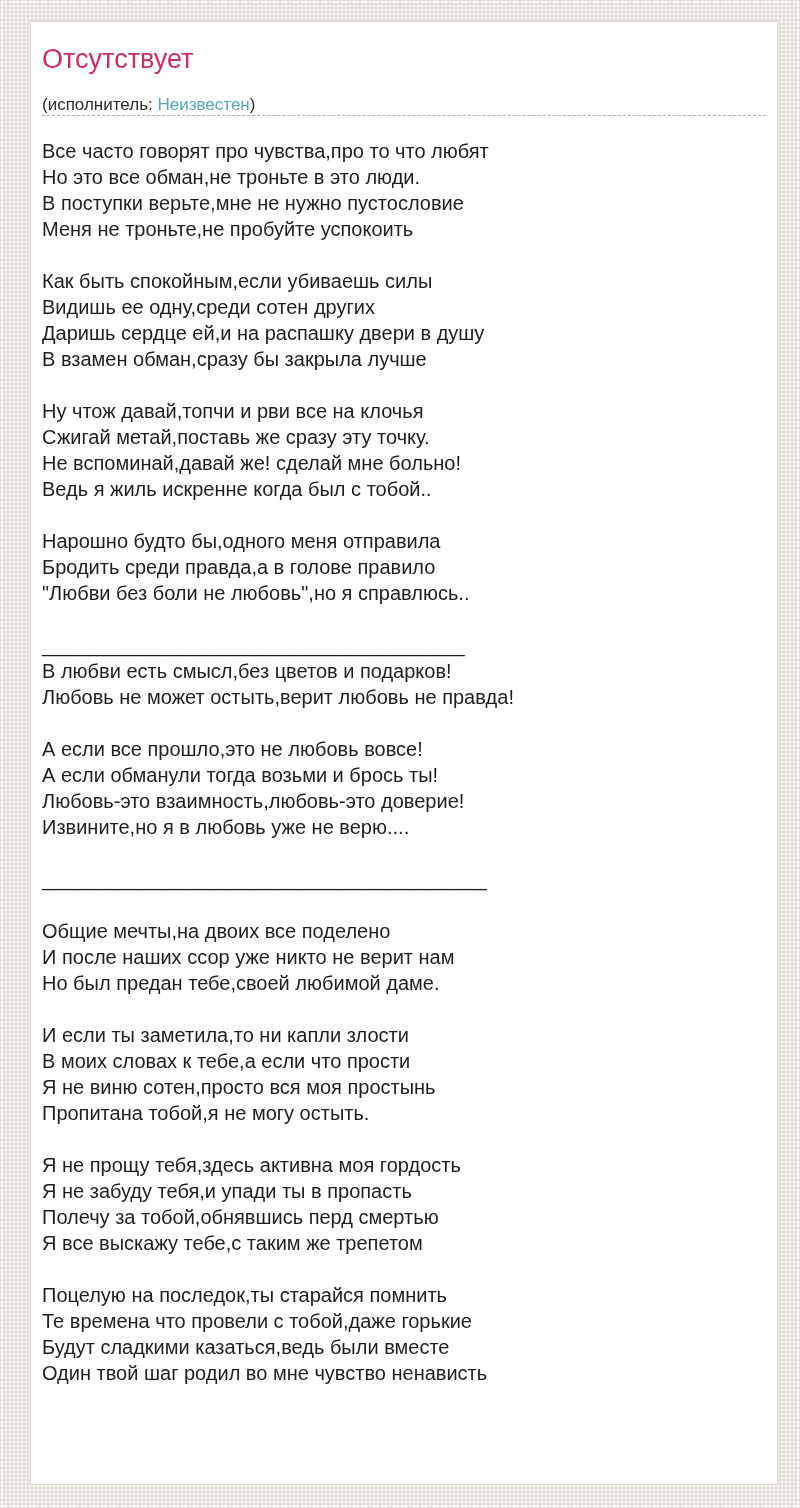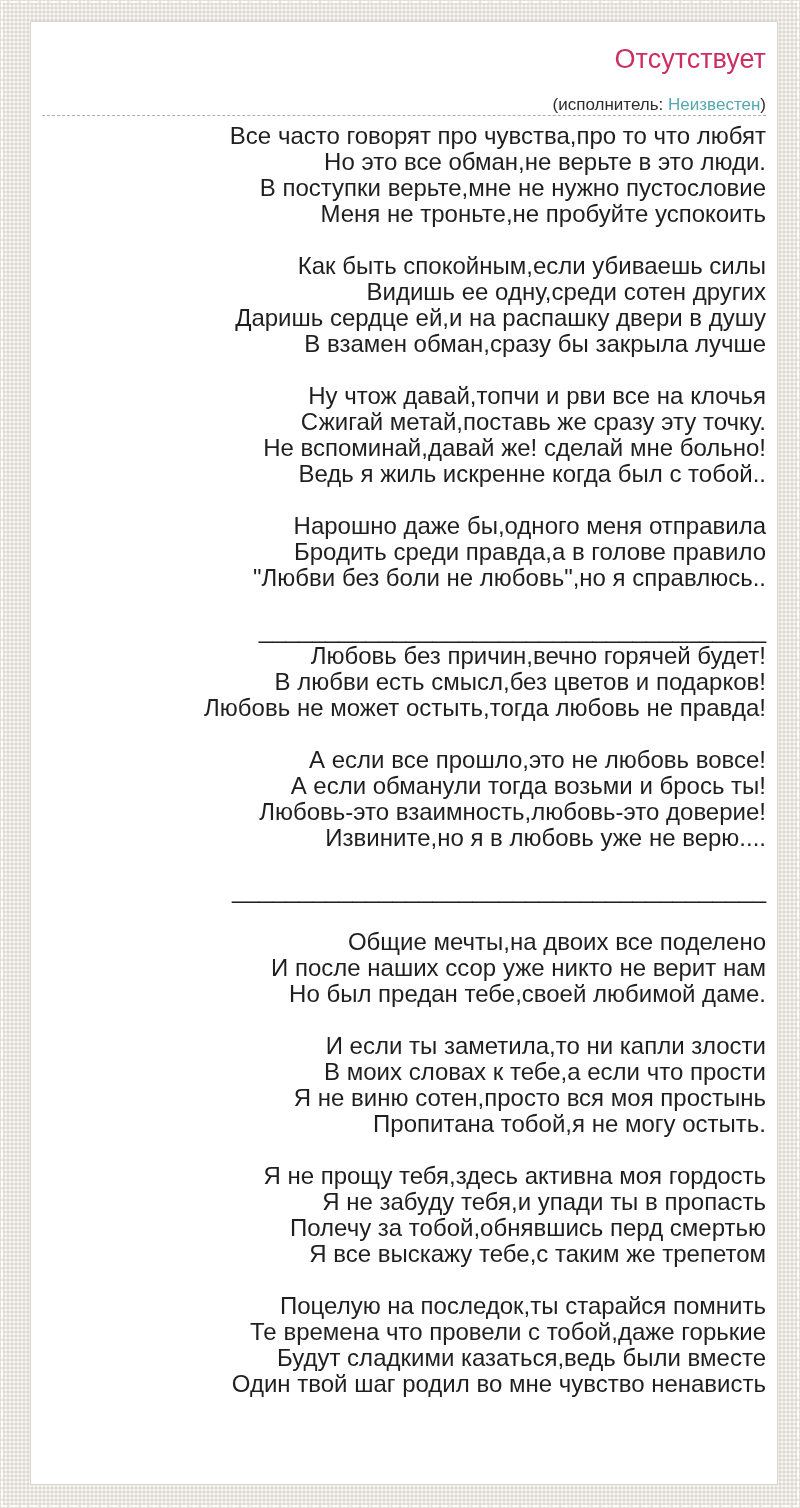--- a/index.html
+++ b/index.html
@@ -3,21 +3,21 @@
 <meta charset="utf-8">
 <style>
   :root{
     --bg:#eae7e3;
     --title:#cd2e60;
     --link:#56a8ae;
     --text:#1f1f1f;
     --divider:#a3b1bd;
     --card-border:#d9d5cf;
   }
-  *{margin:0;padding:0;box-sizing:border-box;text-align:right;}
+  *{margin:0;padding:0;box-sizing:border-box;}
   html,body{width:800px;}
   body{
     position:relative;
     width:800px;height:1508px;overflow:hidden;
     font-family:"Liberation Sans","DejaVu Sans",sans-serif;
     background-color:var(--bg);
     background-image:
       radial-gradient(#f8f6f2 1px, transparent 1.3px),
       radial-gradient(#ddd8d1 1px, transparent 1.3px);
     background-size:4px 4px;
@@ -50,61 +50,60 @@
     font-size:17px;
     line-height:20px;
     color:#2b2b2b;
     border-bottom:1px dashed var(--divider);
   }
   .subtitle a.artist{
     color:var(--link);
     text-decoration:none;
   }
   .lyrics{
-    margin-top:7px;
-    font-size:24px;
+    margin-top:22px;
+    font-size:20px;
     line-height:26px;
     color:var(--text);
   }
   .lyric-line{min-height:26px;white-space:pre-wrap;}
 </style>
 </head>
 <body>
 
 <div class="edge-frame"></div>
 
 <div class="card">
   <h1 class="title">Отсутствует</h1>
 
   <div class="subtitle"><span>(исполнитель: </span><a class="artist" href="#">Неизвестен</a><span>)</span></div>
 
   <div class="lyrics">
       <div class="lyric-line">Все часто говорят про чувства,про то что любят</div>
-      <div class="lyric-line">Но это все обман,не верьте в это люди.</div>
+      <div class="lyric-line">Но это все обман,не троньте в это люди.</div>
       <div class="lyric-line">В поступки верьте,мне не нужно пустословие</div>
       <div class="lyric-line">Меня не троньте,не пробуйте успокоить</div>
       <div class="lyric-line">&nbsp;</div>
       <div class="lyric-line">Как быть спокойным,если убиваешь силы</div>
       <div class="lyric-line">Видишь ее одну,среди сотен других</div>
       <div class="lyric-line">Даришь сердце ей,и на распашку двери в душу</div>
       <div class="lyric-line">В взамен обман,сразу бы закрыла лучше</div>
       <div class="lyric-line">&nbsp;</div>
       <div class="lyric-line">Ну чтож давай,топчи и рви все на клочья</div>
       <div class="lyric-line">Сжигай метай,поставь же сразу эту точку.</div>
       <div class="lyric-line">Не вспоминай,давай же! сделай мне больно!</div>
       <div class="lyric-line">Ведь я жиль искренне когда был с тобой..</div>
       <div class="lyric-line">&nbsp;</div>
-      <div class="lyric-line">Нарошно даже бы,одного меня отправила</div>
+      <div class="lyric-line">Нарошно будто бы,одного меня отправила</div>
       <div class="lyric-line">Бродить среди правда,а в голове правило</div>
       <div class="lyric-line">"Любви без боли не любовь",но я справлюсь..</div>
       <div class="lyric-line">&nbsp;</div>
       <div class="lyric-line">______________________________________</div>
-      <div class="lyric-line">Любовь без причин,вечно горячей будет!</div>
       <div class="lyric-line">В любви есть смысл,без цветов и подарков!</div>
-      <div class="lyric-line">Любовь не может остыть,тогда любовь не правда!</div>
+      <div class="lyric-line">Любовь не может остыть,верит любовь не правда!</div>
       <div class="lyric-line">&nbsp;</div>
       <div class="lyric-line">А если все прошло,это не любовь вовсе!</div>
       <div class="lyric-line">А если обманули тогда возьми и брось ты!</div>
       <div class="lyric-line">Любовь-это взаимность,любовь-это доверие!</div>
       <div class="lyric-line">Извините,но я в любовь уже не верю....</div>
       <div class="lyric-line">&nbsp;</div>
       <div class="lyric-line">________________________________________</div>
       <div class="lyric-line">&nbsp;</div>
       <div class="lyric-line">Общие мечты,на двоих все поделено</div>
       <div class="lyric-line">И после наших ссор уже никто не верит нам</div>

